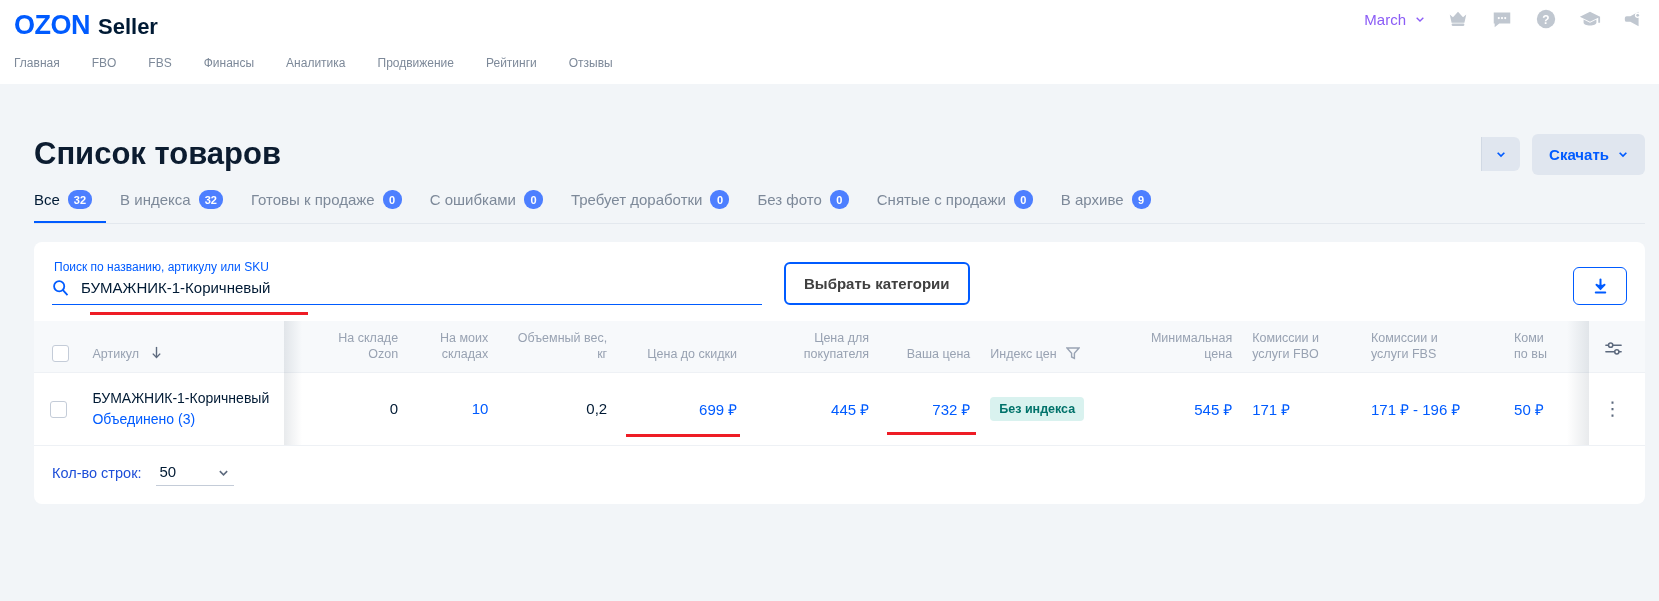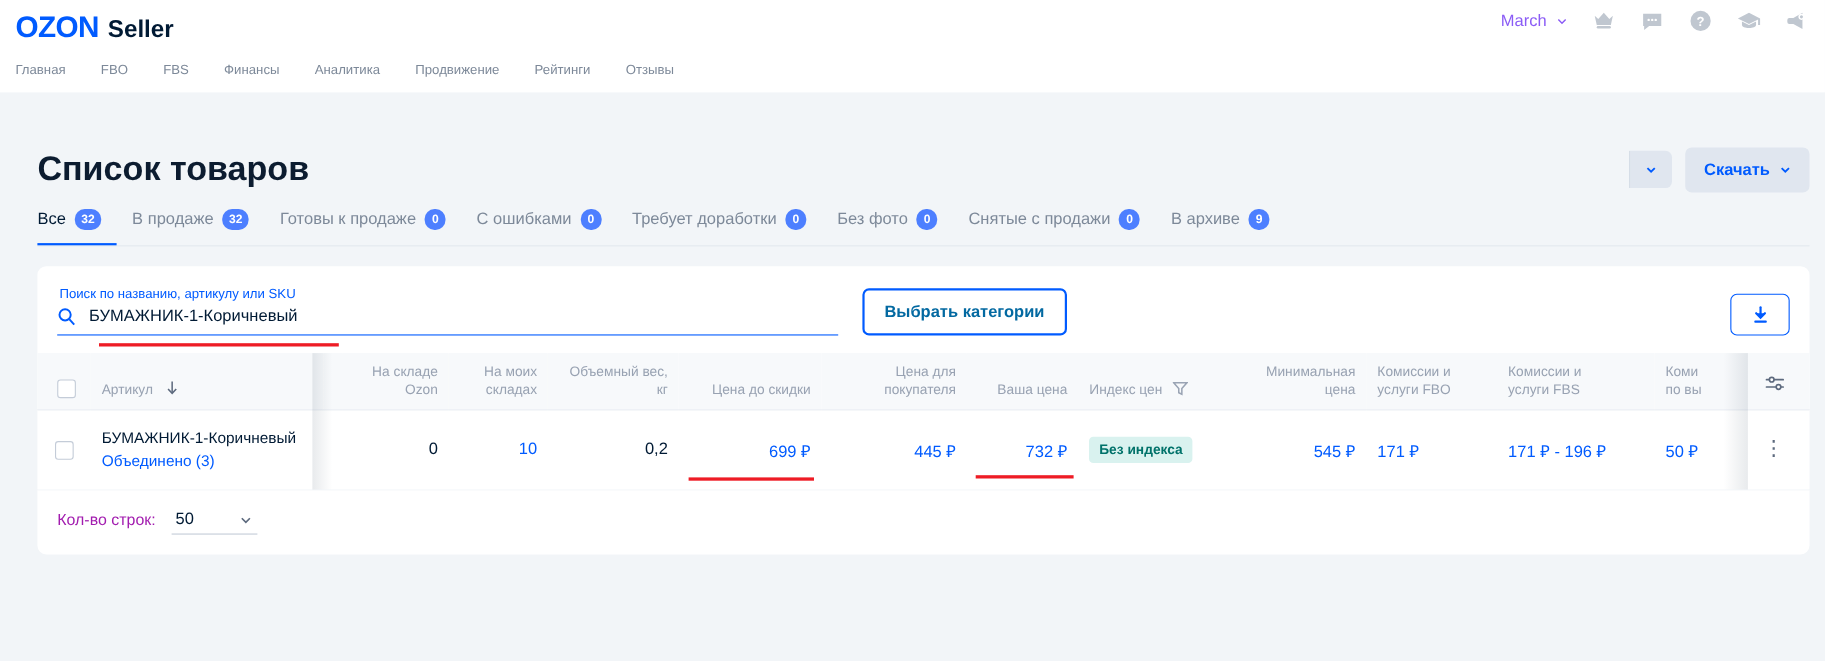--- a/index.html
+++ b/index.html
@@ -134,21 +134,21 @@
   .search-icon{ width:17px; height:17px; color:#005bff; flex:none; }
   .search-value{
     border:none; outline:none; background:transparent;
     font-size:15px; color:#001a34; width:100%;
     font-family:"Liberation Sans", sans-serif;
   }
   .redline{
     position:absolute; height:3px; background:#ee1c25;
   }
   .btn-outline{
-    border:2px solid #005bff; color:#0369a1; background:#fff;
+    border:2px solid #005bff; color:#404040; background:#fff;
     font-size:15px; font-weight:bold; border-radius:6px;
     padding:11px 18px; cursor:pointer;
     font-family:"Liberation Sans", sans-serif;
   }
   .btn-icon-outline{
     border:1px solid #005bff; background:#fff;
     border-radius:6px; width:54px; height:38px;
     display:flex; align-items:center; justify-content:center;
     cursor:pointer; margin-left:auto;
   }
@@ -198,21 +198,21 @@
     pointer-events:none;
   }
 
   
   .foot{
     background:#fff; border-radius:0 0 8px 8px;
     display:flex; align-items:center; gap:14px;
     padding:14px 18px 18px 18px;
     border-top:1px solid #eef1f5;
   }
-  .foot-label{ font-size:14.5px; color:#a21caf; }
+  .foot-label{ font-size:14.5px; color:#1d4ed8; }
   .foot-select{
     font-size:15px; color:#001a34; background:transparent;
     border:none; border-bottom:1px solid #c4ccd8;
     padding:3px 4px 5px 4px; width:78px; cursor:pointer;
     font-family:"Liberation Sans", sans-serif;
     appearance:none; -webkit-appearance:none;
   }
   .sel-wrap{ position:relative; display:inline-flex; align-items:center; }
   .sel-chev{ position:absolute; right:5px; pointer-events:none; width:11px; height:11px; color:#5d6a7e;}
 </style>
@@ -296,21 +296,21 @@
       </button>
     </div>
   </div>
 
   <div class="tabs">
     <div class="tab active">
       <span>Все</span>
       <span class="badge">32</span>
     </div>
     <div class="tab">
-      <span>В продаже</span>
+      <span>В индекса</span>
       <span class="badge">32</span>
     </div>
     <div class="tab">
       <span>Готовы к продаже</span>
       <span class="badge">0</span>
     </div>
     <div class="tab">
       <span>С ошибками</span>
       <span class="badge">0</span>
     </div>

